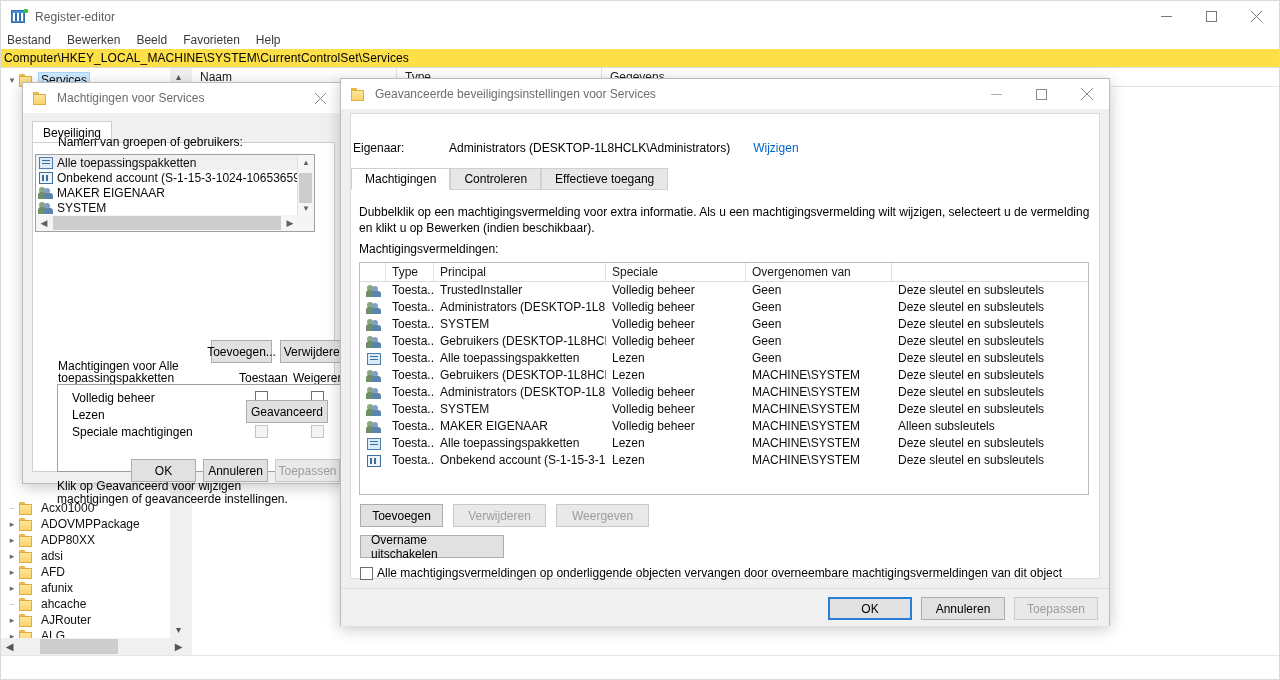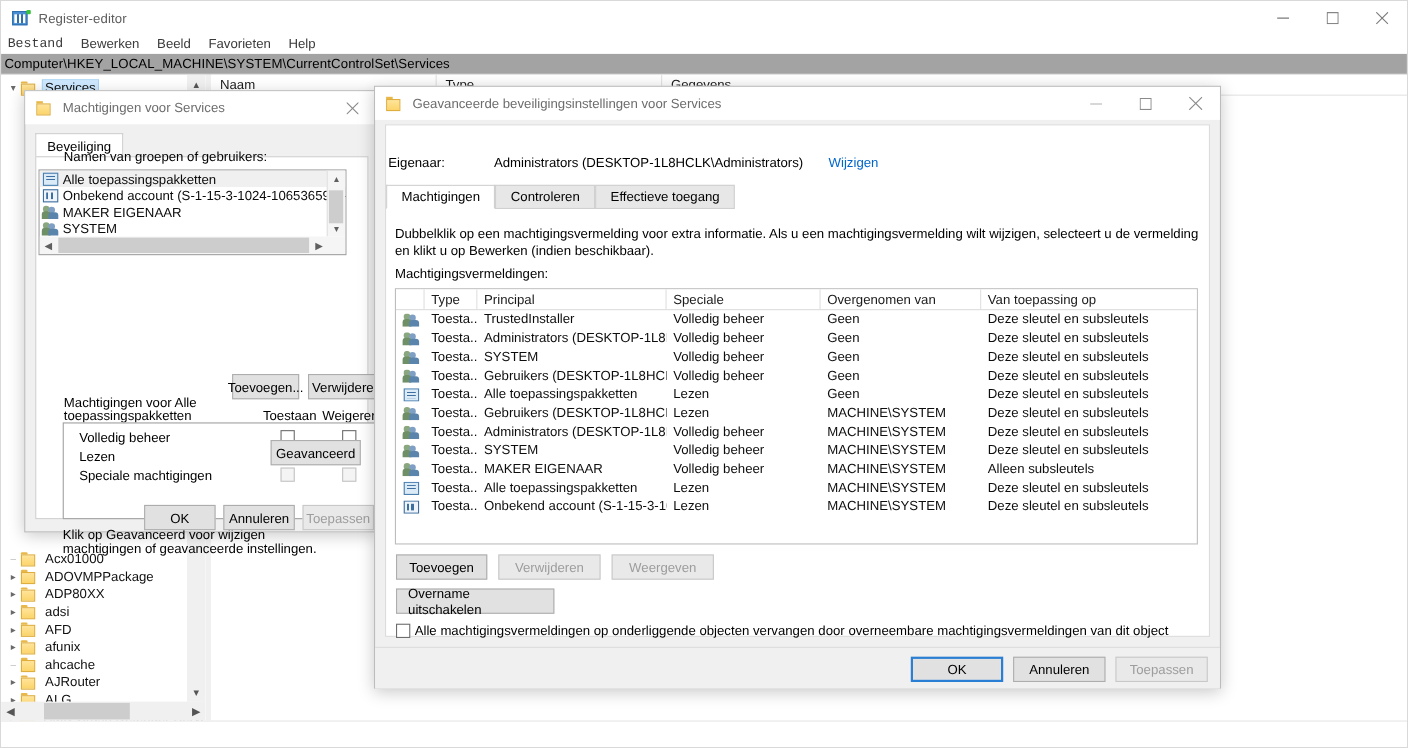--- a/index.html
+++ b/index.html
@@ -58,25 +58,25 @@
   }
   .win-btn svg { display: block; }
 
   .menubar {
     position: absolute; left: 0; top: 31px; height: 17px; width: 100%;
     display: flex; align-items: center; background: #ffffff;
   }
   .menu-item {
     font-size: 12px; color: #3b3b3b; padding: 0 8px; line-height: 17px;
   }
-  .menu-item:first-child { padding-left: 6px; font-family: Liberation Mono, monospace; }
+  .menu-item:first-child { padding-left: 6px; }
 
   .addressbar {
     position: absolute; left: 0; top: 48px; height: 18px; width: 100%;
-    background: #a3a3a3; border-bottom: 1px solid #dedede;
+    background: #fde047; border-bottom: 1px solid #dedede;
     display: flex; align-items: center;
   }
   .address-text { font-size: 12px; color: #000; padding-left: 3px; letter-spacing: .1px; }
 
   
   .pane-left {
     position: absolute; left: 0; top: 67px; width: 186px; bottom: 24px;
     background: #ffffff; border-right: 0;
     overflow: hidden;
   }
@@ -625,21 +625,20 @@
 
     <div style="position:absolute;left:18px;top:163px;font-size:12px;color:#000;">Machtigingsvermeldingen:</div>
 
     <div class="grid" style="left:18px;top:183px;width:730px;height:233px;">
       <div class="grid-head">
         <div class="gh" style="width:26px;padding-left:0"></div>
         <div class="gh" style="width:48px">Type</div>
         <div class="gh" style="width:172px">Principal</div>
         <div class="gh" style="width:140px">Speciale</div>
         <div class="gh" style="width:146px">Overgenomen van</div>
-        <div class="gh" style="width:196px;border-right:none">Van toepassing op</div>
       </div>
 
       <div id="adv-rows">
           <div class="grid-row">
             <div class="gc icocell" style="width: 26px;">
               <div class="icn-users">
                 <div class="u1"></div>
                 <div class="u2"></div>
                 <div class="b1"></div>
                 <div class="b2"></div>

